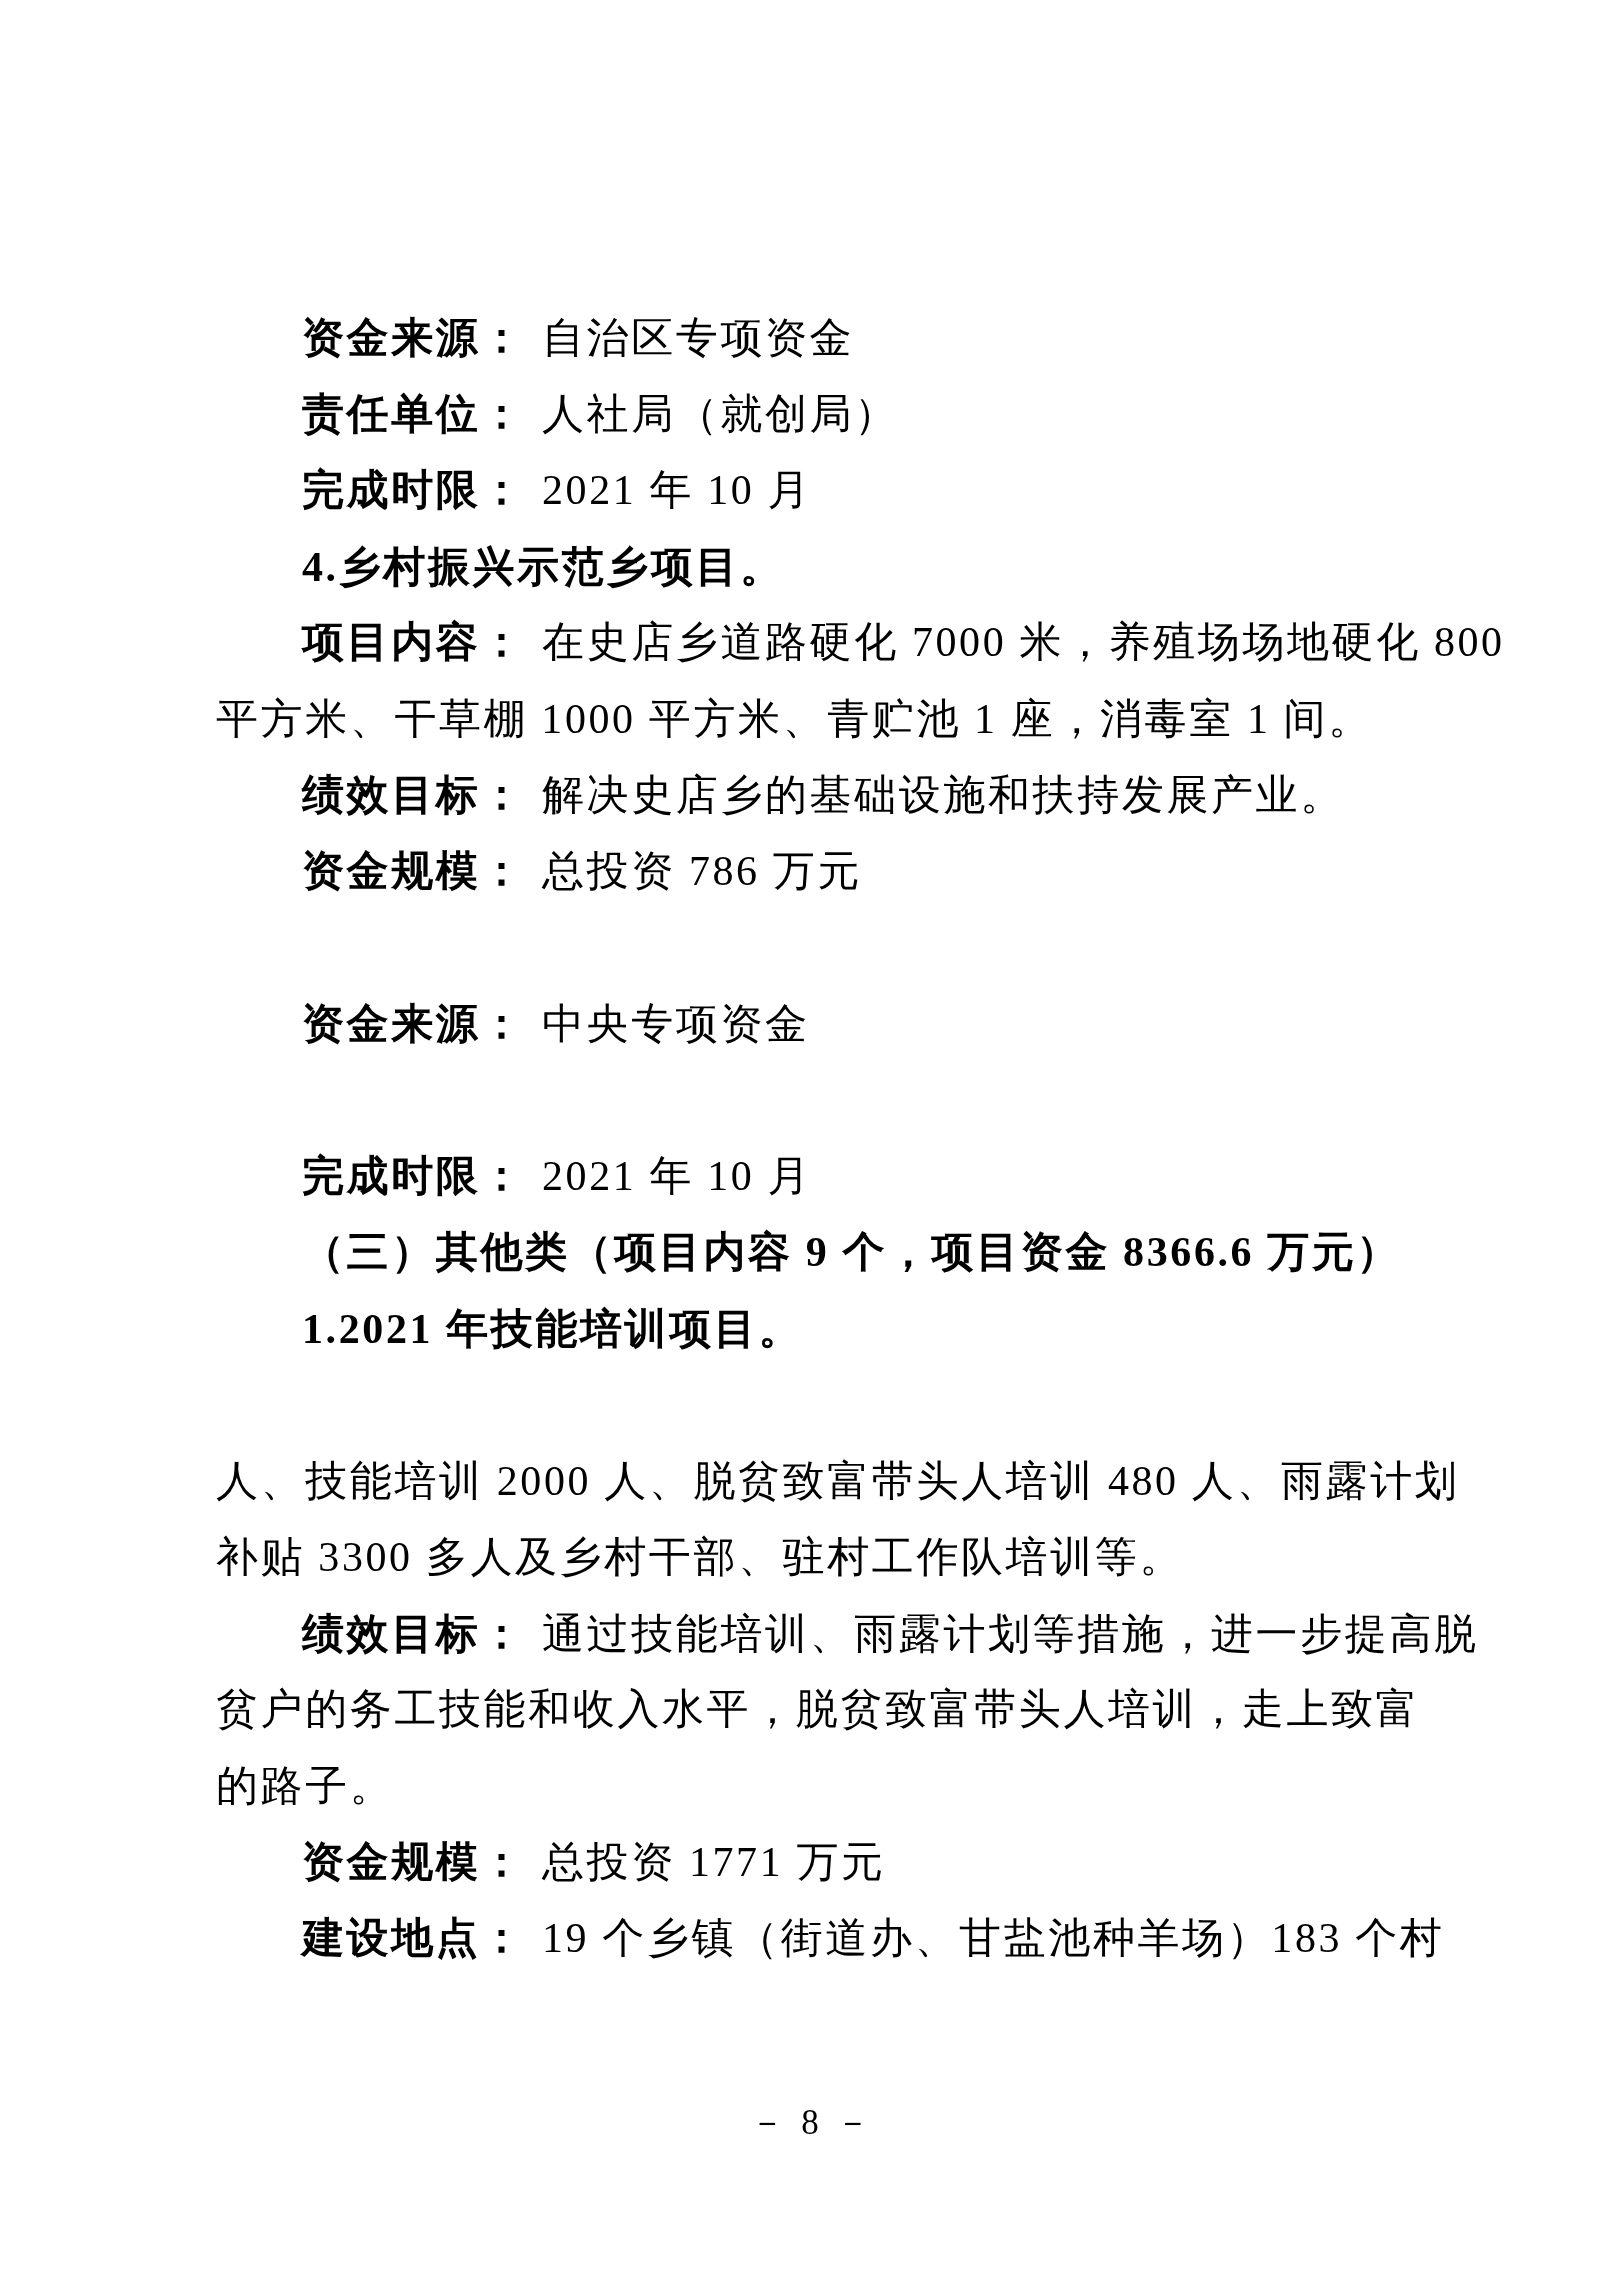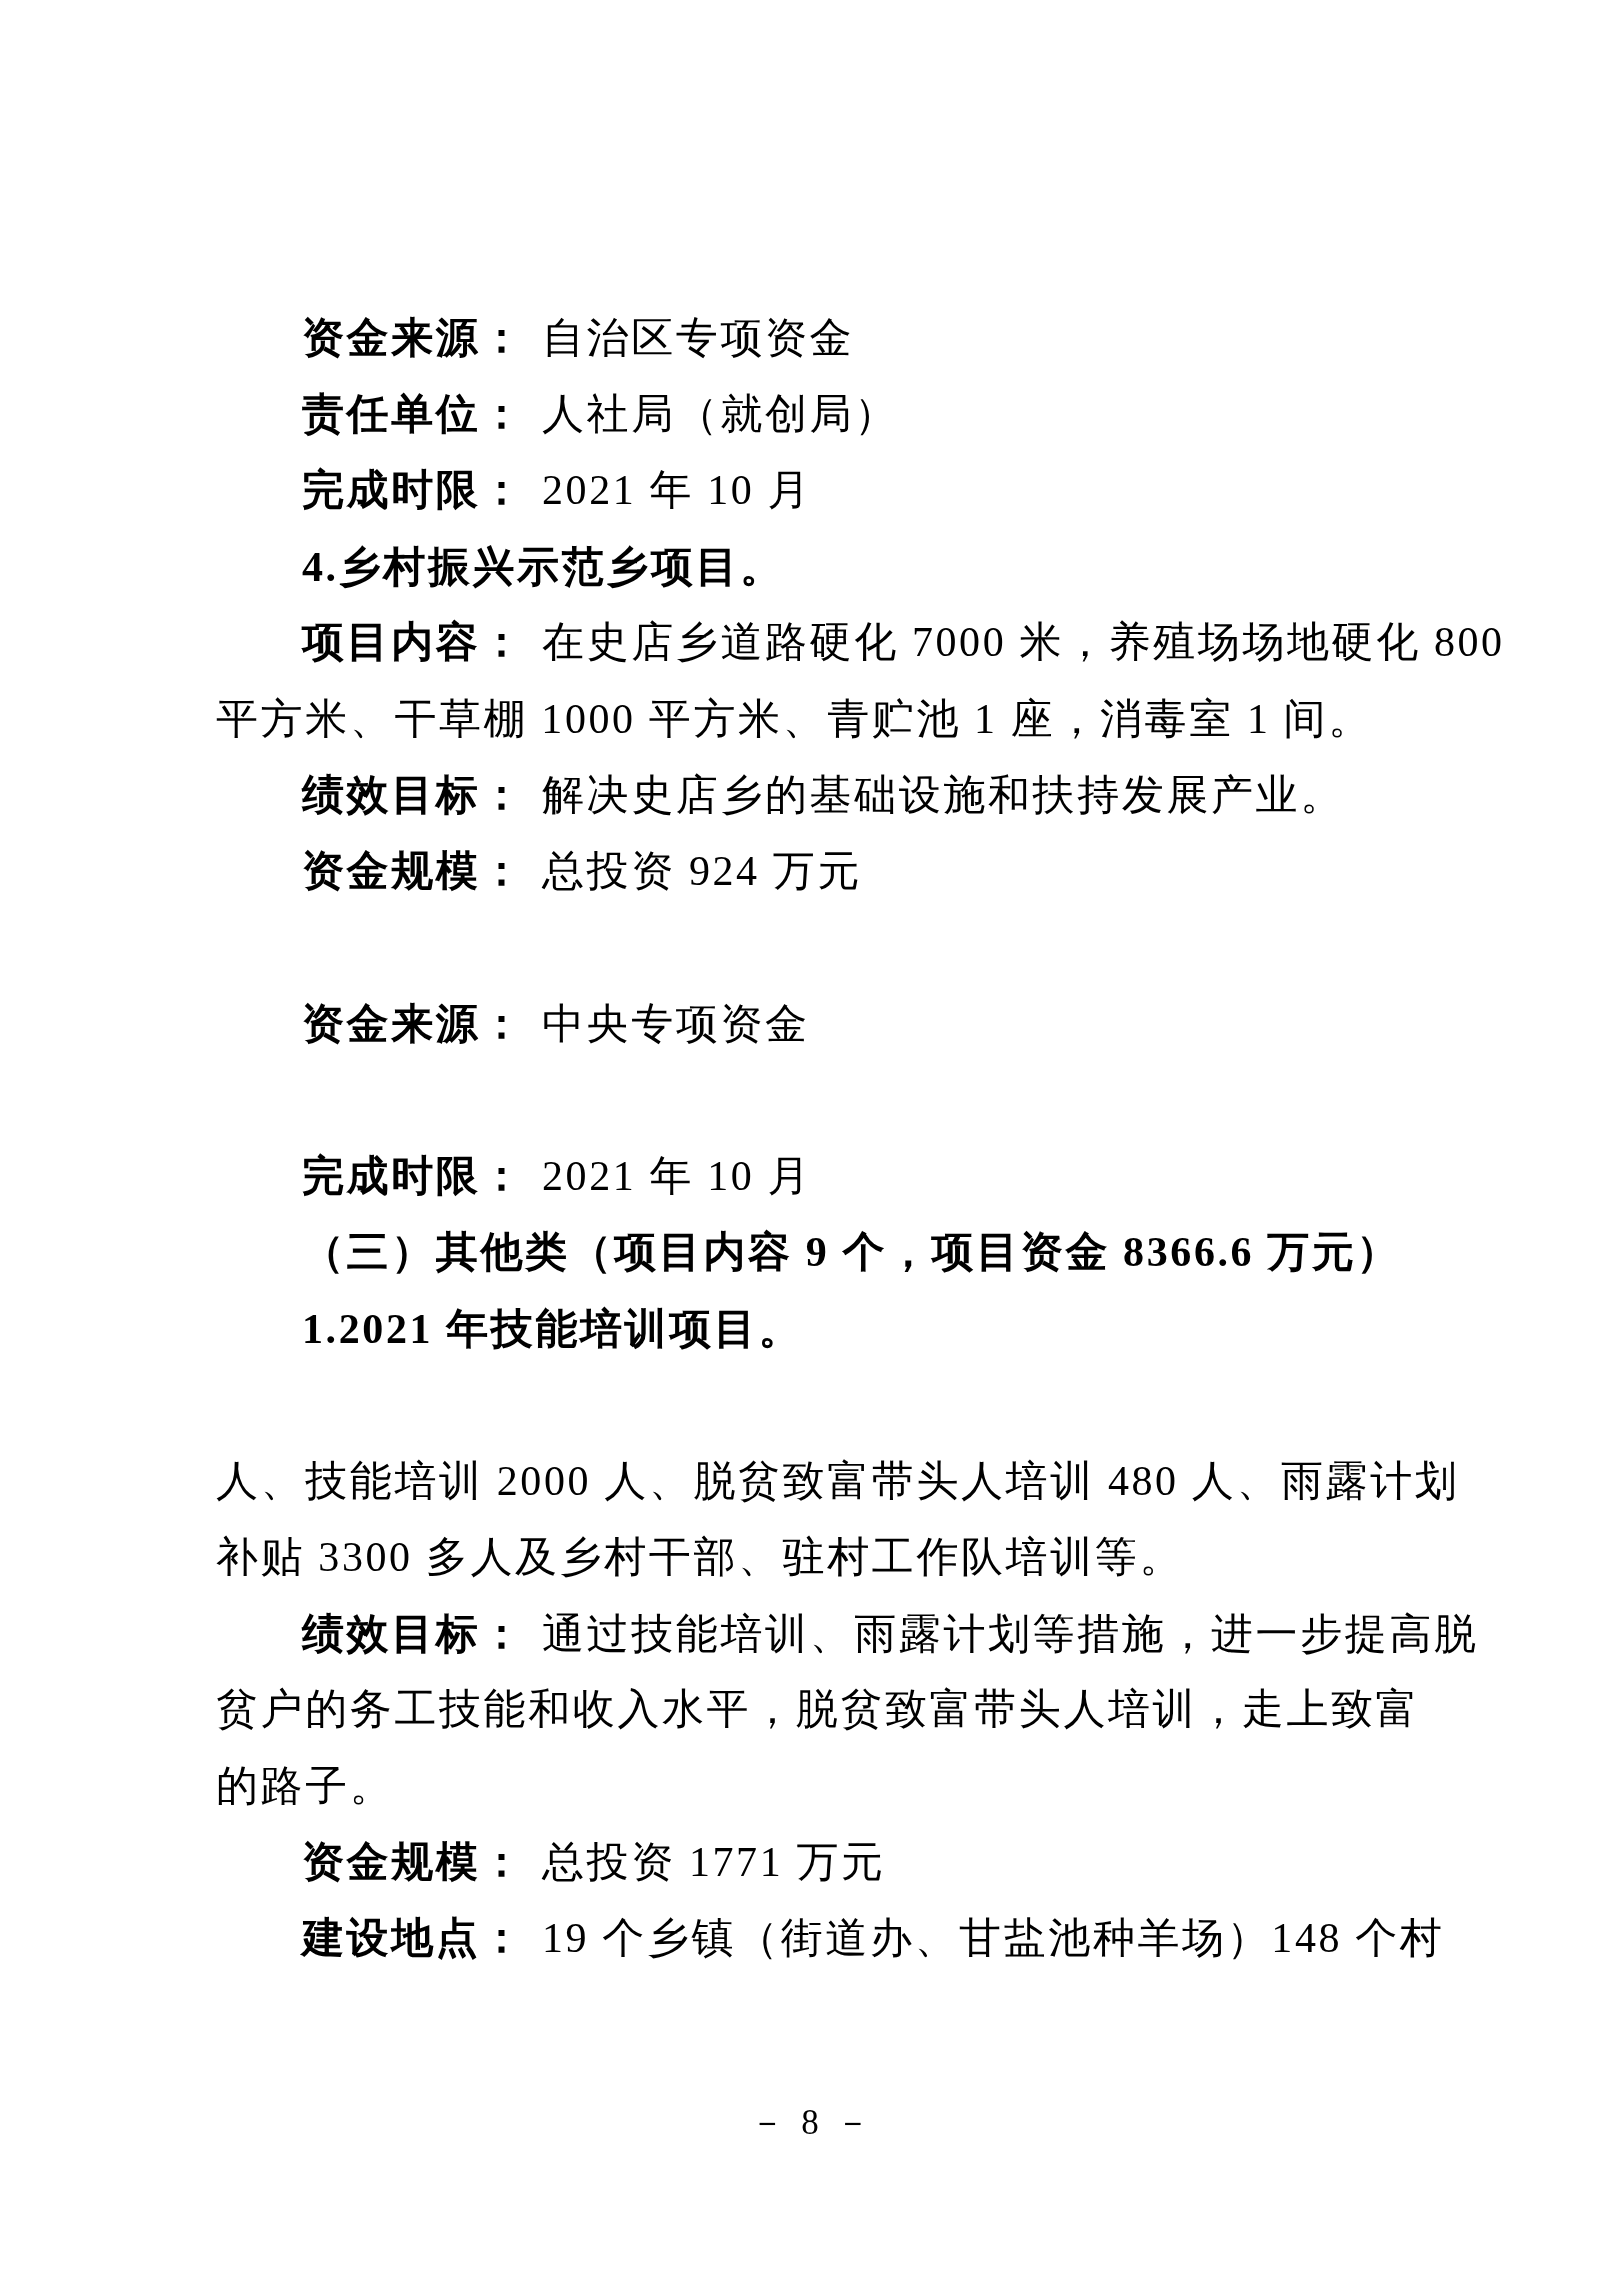--- a/index.html
+++ b/index.html
@@ -62,28 +62,28 @@
 
 <div class="page">
   <div class="doc-body" id="doc-body">
       <div class="line indent" style="top: 317px;"><span class="seg bold">资金来源：</span><span class="seg">自治区专项资金</span></div>
       <div class="line indent" style="top: 393px;"><span class="seg bold">责任单位：</span><span class="seg">人社局（就创局）</span></div>
       <div class="line indent" style="top: 469px;"><span class="seg bold">完成时限：</span><span class="seg">2021 年 10 月</span></div>
       <div class="line indent" style="top: 546px;"><span class="seg bold">4.乡村振兴示范乡项目。</span></div>
       <div class="line indent" style="top: 621px;"><span class="seg bold">项目内容：</span><span class="seg">在史店乡道路硬化 7000 米，养殖场场地硬化 800</span></div>
       <div class="line" style="top: 698px;"><span class="seg">平方米、干草棚 1000 平方米、青贮池 1 座，消毒室 1 间。</span></div>
       <div class="line indent" style="top: 774px;"><span class="seg bold">绩效目标：</span><span class="seg">解决史店乡的基础设施和扶持发展产业。</span></div>
-      <div class="line indent" style="top: 850px;"><span class="seg bold">资金规模：</span><span class="seg">总投资 924 万元</span></div>
+      <div class="line indent" style="top: 850px;"><span class="seg bold">资金规模：</span><span class="seg">总投资 786 万元</span></div>
       <div class="line indent" style="top: 1003px;"><span class="seg bold">资金来源：</span><span class="seg">中央专项资金</span></div>
       <div class="line indent" style="top: 1155px;"><span class="seg bold">完成时限：</span><span class="seg">2021 年 10 月</span></div>
       <div class="line indent" style="top: 1231px;"><span class="seg bold">（三）其他类（项目内容 9 个，项目资金 8366.6 万元）</span></div>
       <div class="line indent" style="top: 1308px;"><span class="seg bold">1.2021 年技能培训项目。</span></div>
       <div class="line" style="top: 1460px;"><span class="seg">人、技能培训 2000 人、脱贫致富带头人培训 480 人、雨露计划</span></div>
       <div class="line" style="top: 1536px;"><span class="seg">补贴 3300 多人及乡村干部、驻村工作队培训等。</span></div>
       <div class="line indent" style="top: 1613px;"><span class="seg bold">绩效目标：</span><span class="seg">通过技能培训、雨露计划等措施，进一步提高脱</span></div>
       <div class="line" style="top: 1688px;"><span class="seg">贫户的务工技能和收入水平，脱贫致富带头人培训，走上致富</span></div>
       <div class="line" style="top: 1765px;"><span class="seg">的路子。</span></div>
       <div class="line indent" style="top: 1841px;"><span class="seg bold">资金规模：</span><span class="seg">总投资 1771 万元</span></div>
-      <div class="line indent" style="top: 1917px;"><span class="seg bold">建设地点：</span><span class="seg">19 个乡镇（街道办、甘盐池种羊场）148 个村</span></div>
+      <div class="line indent" style="top: 1917px;"><span class="seg bold">建设地点：</span><span class="seg">19 个乡镇（街道办、甘盐池种羊场）183 个村</span></div>
     </div>
   <div class="footer">－ 8 －</div>
 </div>
 
 
 </body></html>

